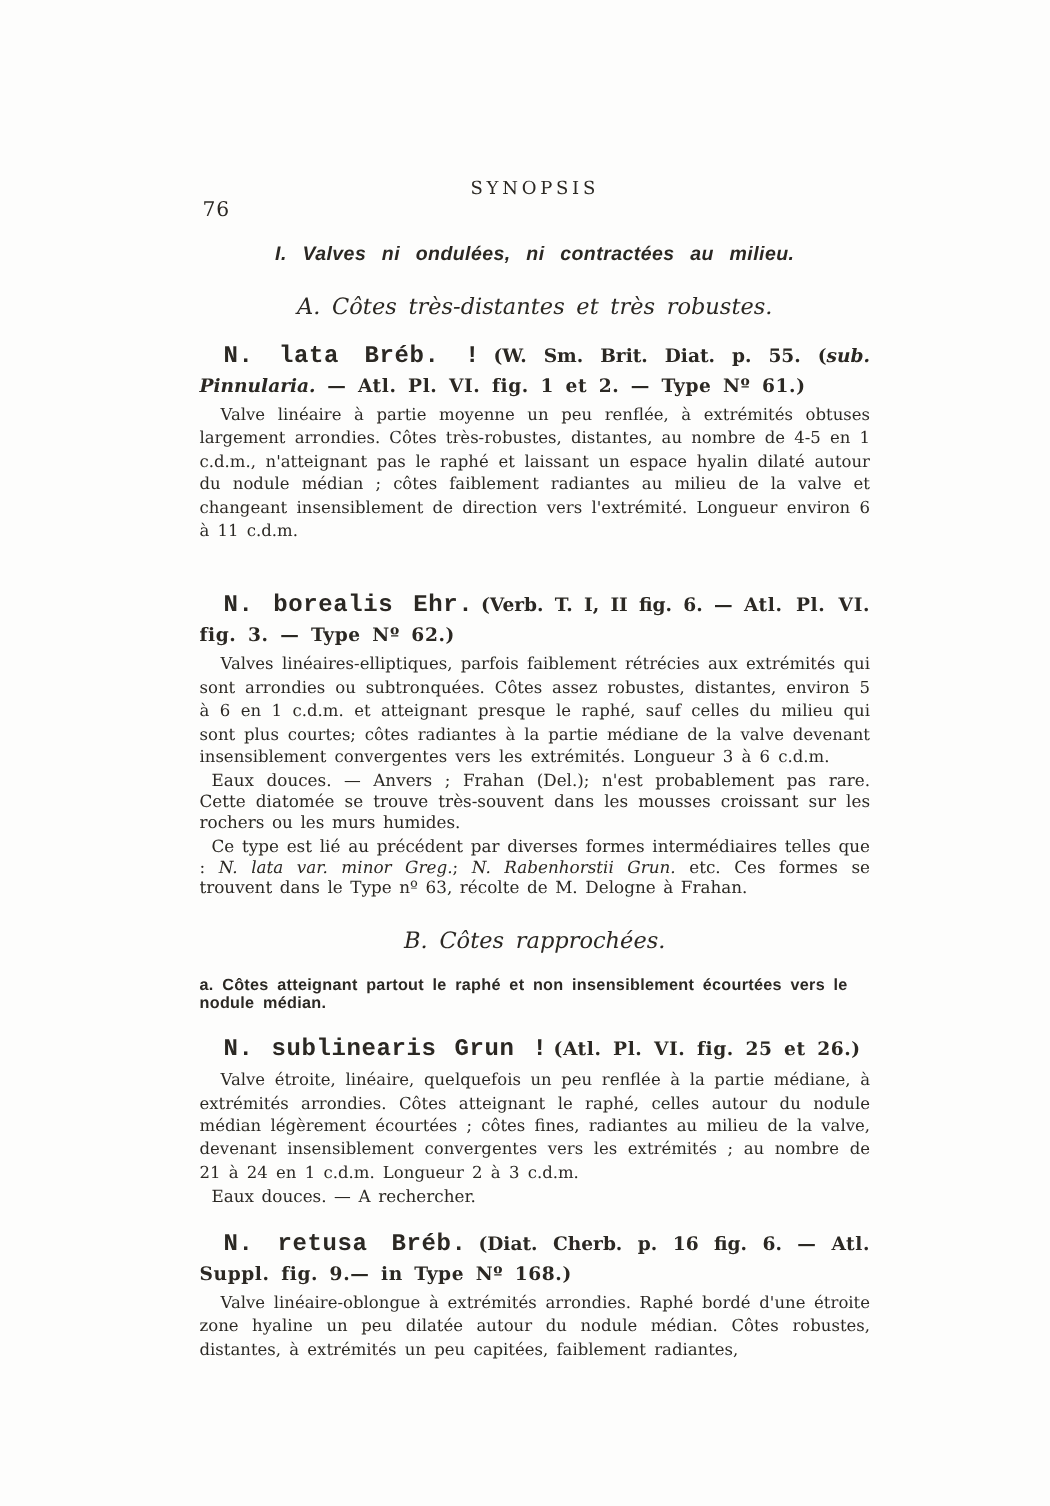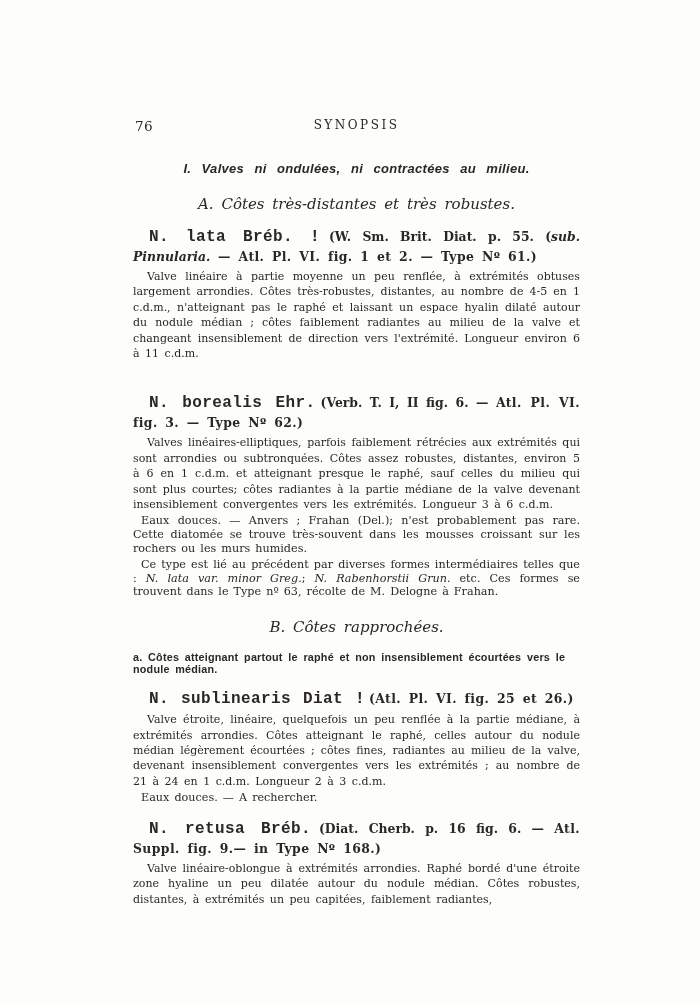--- a/index.html
+++ b/index.html
@@ -20,21 +20,21 @@
     width: 447px;
   }
   
   .running-head {
     position: relative;
     height: 18px;
     font-size: 13px;
   }
   .pagenum {
     position: absolute;
-    left: 2px; top: 0;
+    left: 2px; top: 14px;
     font-size: 13.5px;
     letter-spacing: 0.5px;
     text-align: right;
   }
   .running-title {
     display: block;
     text-align: center;
     font-size: 12px;
     letter-spacing: 2.5px;
   }
@@ -127,21 +127,21 @@
 
     <p class="entry-head mt-b"><span class="species">N. borealis Ehr.</span> <span class="cite">(Verb. T. I, II fig. 6. — </span><span class="cite cite-bold">Atl. Pl. VI. fig. 3. — Type Nº 62.)</span></p>
     <p class="body-para">Valves linéaires-elliptiques, parfois faiblement rétrécies aux extrémités qui sont arrondies ou subtronquées. Côtes assez robustes, distantes, environ 5 à 6 en 1 c.d.m. et atteignant presque le raphé, sauf celles du milieu qui sont plus courtes; côtes radiantes à la partie médiane de la valve devenant insensiblement convergentes vers les extrémités. Longueur 3 à 6 c.d.m.</p>
     <p class="small-para">Eaux douces. — Anvers ; Frahan (Del.); n'est probablement pas rare. Cette diatomée se trouve très-souvent dans les mousses croissant sur les rochers ou les murs humides.</p>
     <p class="small-para"><span>Ce type est lié au précédent par diverses formes intermédiaires telles que : </span><span class="small-italic">N. lata var. minor Greg.</span><span>; </span><span class="small-italic">N. Rabenhorstii Grun.</span><span> etc. Ces formes se trouvent dans le Type nº 63, récolte de M. Delogne à Frahan.</span></p>
 
     <p class="section-heading">B. Côtes rapprochées.</p>
 
     <p class="subsection-heading">a. Côtes atteignant partout le raphé et non insensiblement écourtées vers le nodule médian.</p>
 
-    <p class="entry-head"><span class="species">N. sublinearis Diat !</span> <span class="cite cite-bold">(Atl. Pl. VI. fig. 25 et 26.)</span></p>
+    <p class="entry-head"><span class="species">N. sublinearis Grun !</span> <span class="cite cite-bold">(Atl. Pl. VI. fig. 25 et 26.)</span></p>
     <p class="body-para">Valve étroite, linéaire, quelquefois un peu renflée à la partie médiane, à extrémités arrondies. Côtes atteignant le raphé, celles autour du nodule médian légèrement écourtées ; côtes fines, radiantes au milieu de la valve, devenant insensiblement convergentes vers les extrémités ; au nombre de 21 à 24 en 1 c.d.m. Longueur 2 à 3 c.d.m.</p>
     <p class="small-para">Eaux douces. — A rechercher.</p>
 
     <p class="entry-head"><span class="species">N. retusa Bréb.</span> <span class="cite">(Diat. Cherb. p. 16 fig. 6. — </span><span class="cite cite-bold">Atl. Suppl. fig. 9.— in Type Nº 168.)</span></p>
     <p class="body-para">Valve linéaire-oblongue à extrémités arrondies. Raphé bordé d'une étroite zone hyaline un peu dilatée autour du nodule médian. Côtes robustes, distantes, à extrémités un peu capitées, faiblement radiantes,</p>
 
   </div>
 </div>
 
 </body></html>

